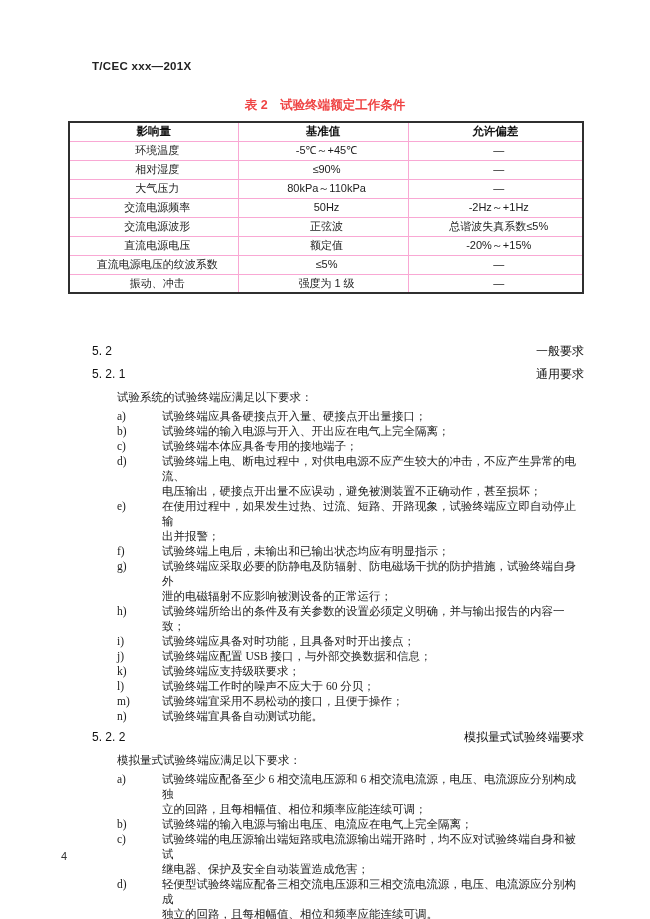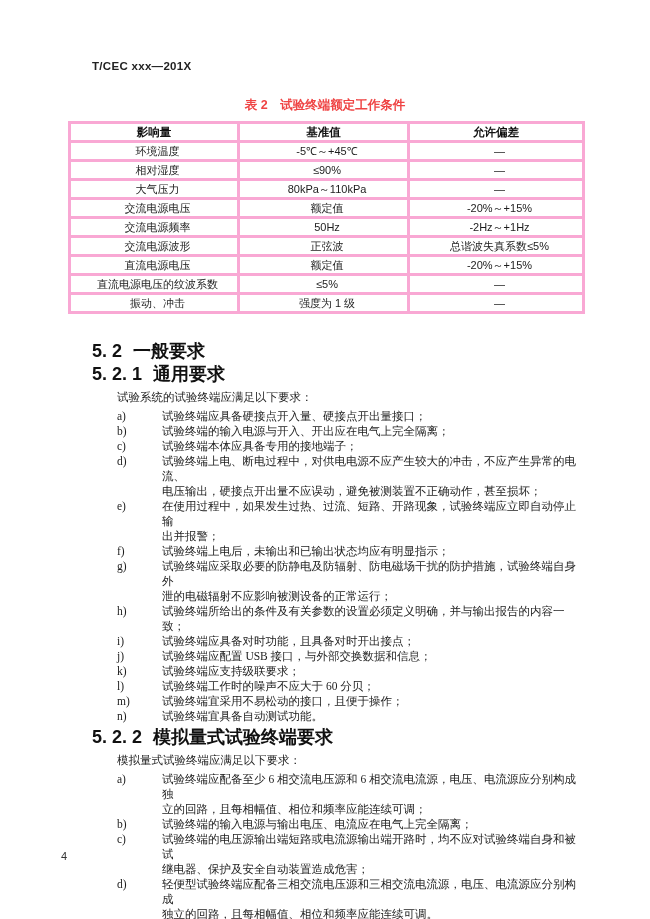--- a/index.html
+++ b/index.html
@@ -26,43 +26,43 @@
     font-family: "Liberation Sans", sans-serif;
     font-weight: 700; font-size: 12.5px; color: #ef4444;
   }
 
   table.cond {
     position: absolute; top: 121px; left: 68px; width: 514px;
     border-collapse: collapse; table-layout: fixed;
     border: 2px solid #2f2f2f;
   }
   table.cond th, table.cond td {
-    border: 3px solid #f9a8d4;
+    border: 1px solid #f9a8d4;
     height: 19px; padding: 0 2px;
     text-align: center; vertical-align: middle;
     line-height: 1.1;
   }
   table.cond th {
     font-family: "Liberation Sans", sans-serif;
     font-weight: 700; font-size: 11.5px; color: #111;
   }
   table.cond td {
     font-family: "Liberation Sans", sans-serif;
     font-weight: 400; font-size: 11px; color: #1c1c1c; padding-left: 9px;
   }
 
   .content {
     position: absolute; top: 344px; left: 92px; width: 492px;
     font-size: 11.5px; color: #1c1c1c;
   }
   .sec-h {
     display: flex;
     font-family: "Liberation Sans", sans-serif;
-    font-weight: 700; font-size: 18px; color: #111;
-    line-height: 15px; margin: 0 0 8px 0;
+    font-weight: 400; font-size: 12px; color: #111;
+    line-height: 15px; margin: 0 0 8px 0; justify-content: space-between;
   }
   .sec-h .h-num { margin-right: 11px; white-space: pre; }
   .sec-h.gap-top { margin-top: 6px; }
 
   .intro { margin: 0 0 4px 25px; line-height: 15px; }
 
   .dlist { margin: 0 0 0 25px; padding: 0; }
   .li { display: flex; line-height: 15px; }
   .li-label { flex: 0 0 21px; }
   .li-text { flex: 1; white-space: pre-wrap; margin-left: 24px; }
@@ -109,25 +109,20 @@
         <td>≤90%</td>
         <td>—</td>
       </tr>
 
       <tr>
         <td>大气压力</td>
         <td>80kPa～110kPa</td>
         <td>—</td>
       </tr>
 
-      <tr>
-        <td>交流电源电压</td>
-        <td>额定值</td>
-        <td>-20%～+15%</td>
-      </tr>
 
       <tr>
         <td>交流电源频率</td>
         <td>50Hz</td>
         <td>-2Hz～+1Hz</td>
       </tr>
 
       <tr>
         <td>交流电源波形</td>
         <td>正弦波</td>

